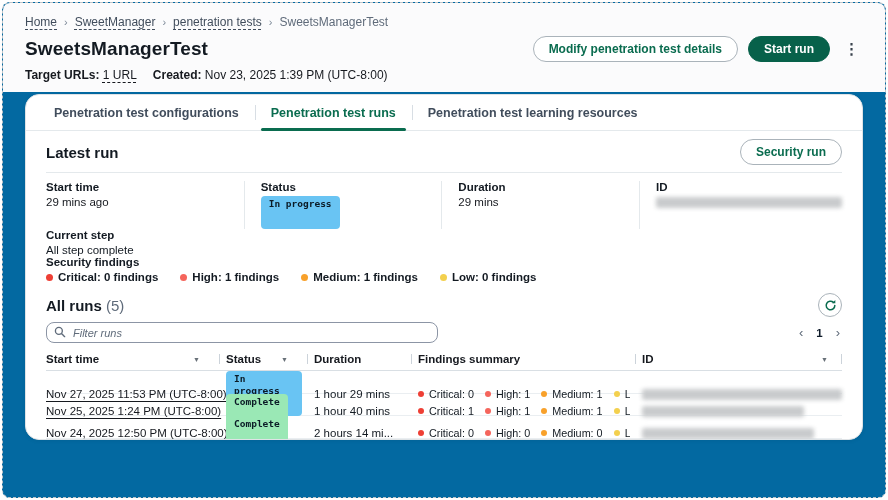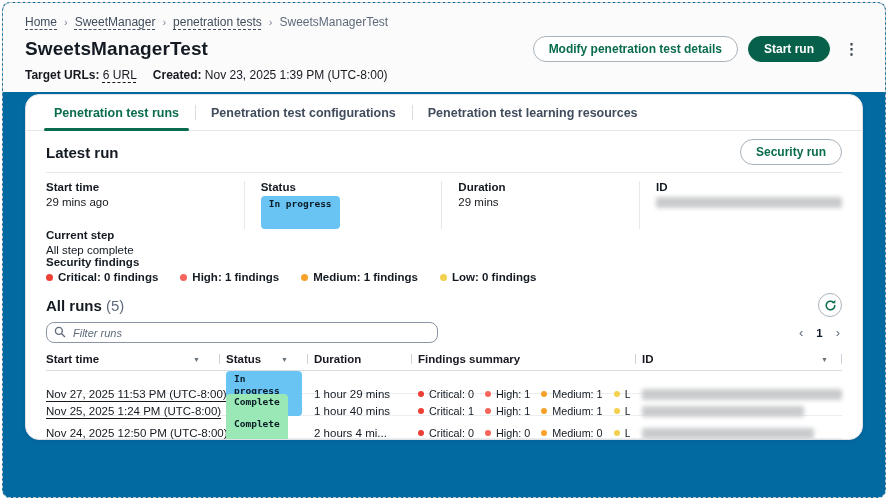--- a/index.html
+++ b/index.html
@@ -145,31 +145,31 @@
     <div class="title-row">
       <h1>SweetsManagerTest</h1>
       <div class="header-actions">
         <button class="btn btn-outline">Modify penetration test details</button>
         <button class="btn btn-primary">Start run</button>
         <button class="btn-ellipsis">⋮</button>
       </div>
     </div>
     <div class="meta">
       <span><b>Target URLs:</b>
-        <a>6 URL</a></span>
+        <a>1 URL</a></span>
       <span><b>Created:</b>
         <span>Nov 23, 2025 1:39 PM (UTC-8:00)</span></span>
     </div>
   </div>
 
   <div class="card">
 
     <div class="tabs" id="tabs">
+        <button class="tab">Penetration test configurations</button>
         <button class="tab active">Penetration test runs</button>
-        <button class="tab">Penetration test configurations</button>
         <button class="tab">Penetration test learning resources</button>
       </div>
 
     <section>
       <div class="section-header rule">
         <h2>Latest run</h2>
         <div class="right">
           <button class="btn btn-outline">Security run</button>
         </div>
       </div>
@@ -315,21 +315,21 @@
                 <span class="finding">
                   <span class="dot" style="background: rgb(243, 208, 78);"></span>
                   <span>Low: 0</span>
                 </span>
               </div>
               <div><span class="redacted" style="width: 162px;"></span></div>
             </div>
             <div class="trow">
               <div><a class="date-link">Nov 24, 2025 12:50 PM (UTC-8:00)</a></div>
               <div><span class="badge" style="background: rgb(154, 232, 181);">Complete</span></div>
-              <div class="cell-duration">2 hours 4 mi...</div>
+              <div class="cell-duration">2 hours 14 mi...</div>
               <div class="cell-findings">
                 <span class="finding">
                   <span class="dot" style="background: rgb(238, 63, 53);"></span>
                   <span>Critical: 0</span>
                 </span>
                 <span class="finding">
                   <span class="dot" style="background: rgb(245, 101, 92);"></span>
                   <span>High: 0</span>
                 </span>
                 <span class="finding">

